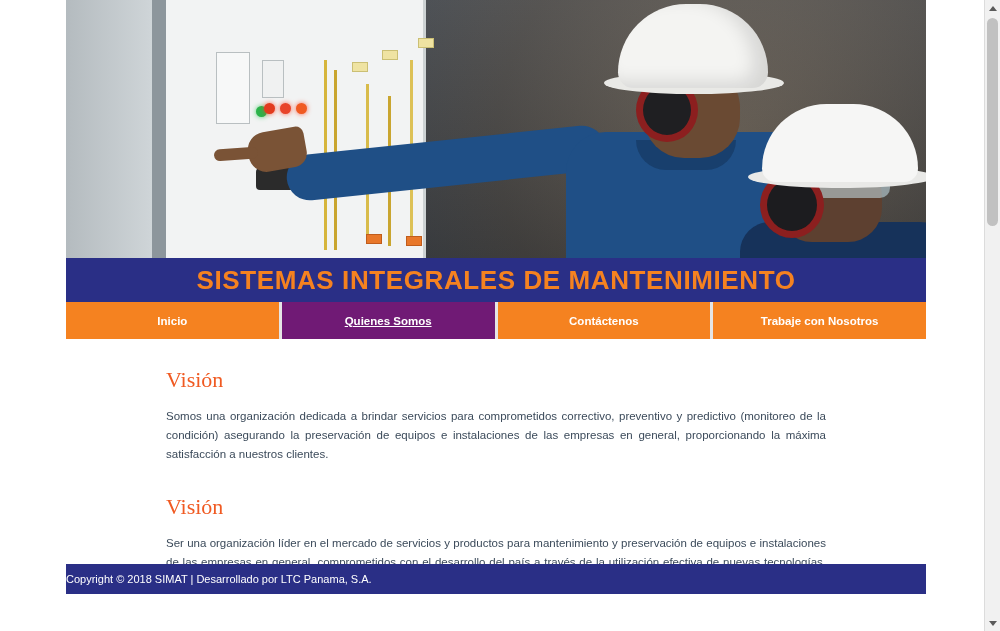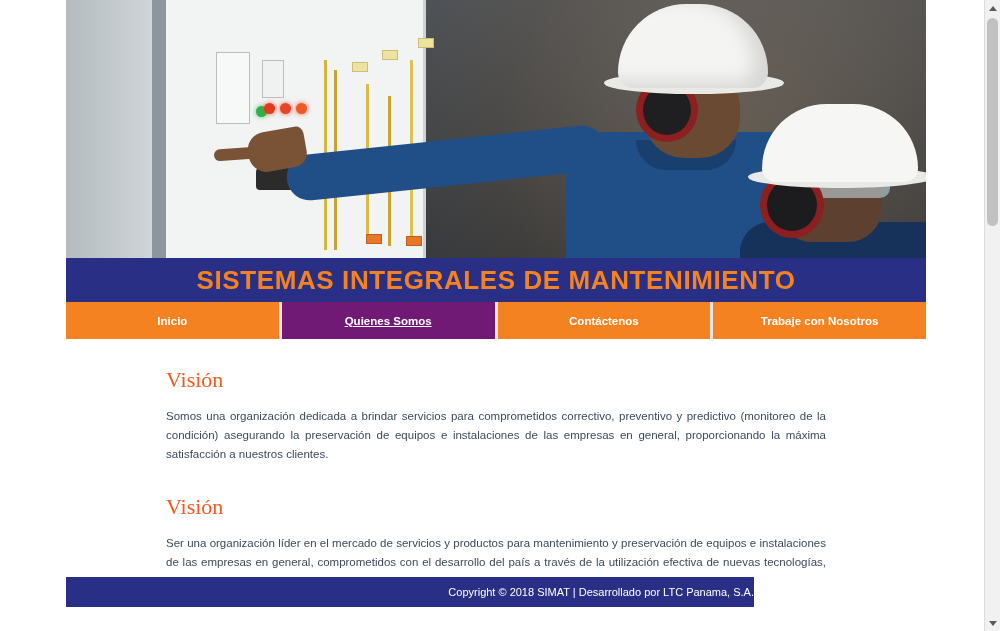--- a/index.html
+++ b/index.html
@@ -329,27 +329,27 @@
     margin: 0;
     font-size: 11.5px;
     line-height: 19px;
     color: #3b4a5a;
     text-align: justify;
   }
 
   
   .footer {
     position: absolute;
-    left: 66px; bottom: 24px;
-    width: 688px;
+    left: 66px; bottom: 37px;
+    width: 860px;
     height: 30px;
     background: #2a2f86;
     display: flex;
     align-items: center;
-    justify-content: flex-end;
+    justify-content: flex-start;
     z-index: 12;
   }
   .footer span {
     color: #ffffff;
     font-size: 11px;
   }
 
   .bottom-strip {
     position: absolute;
     left: 0; bottom: 0;

